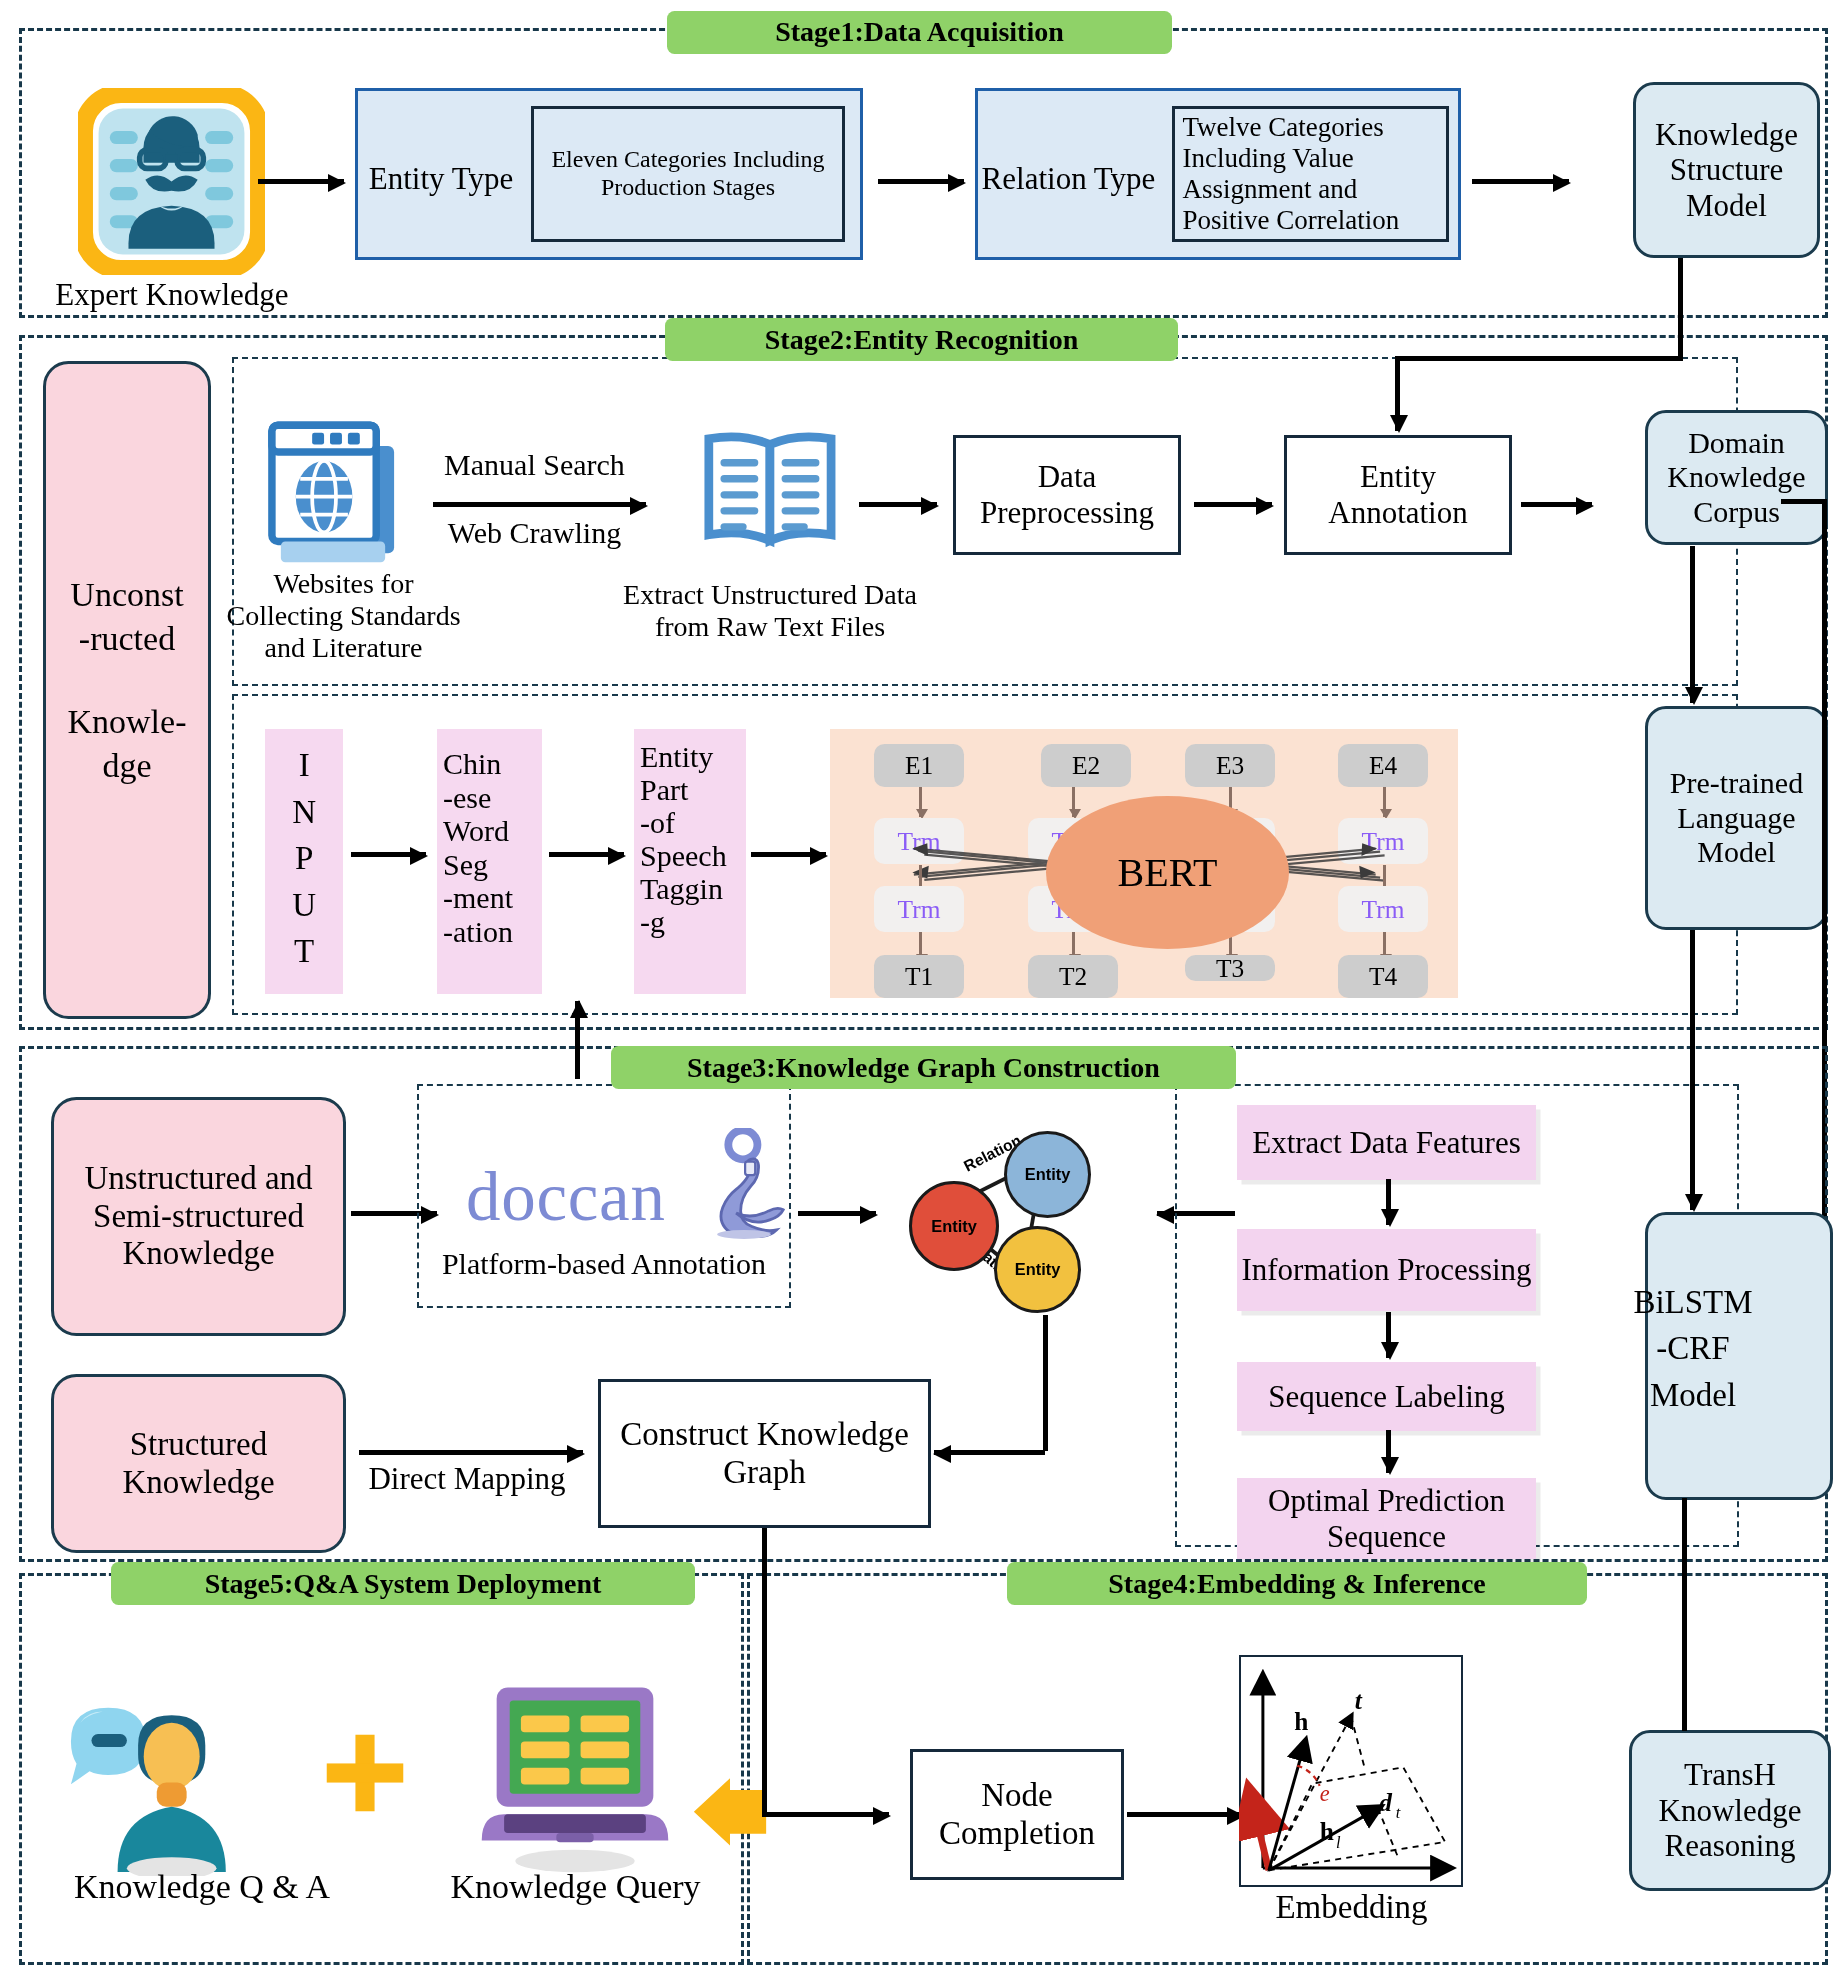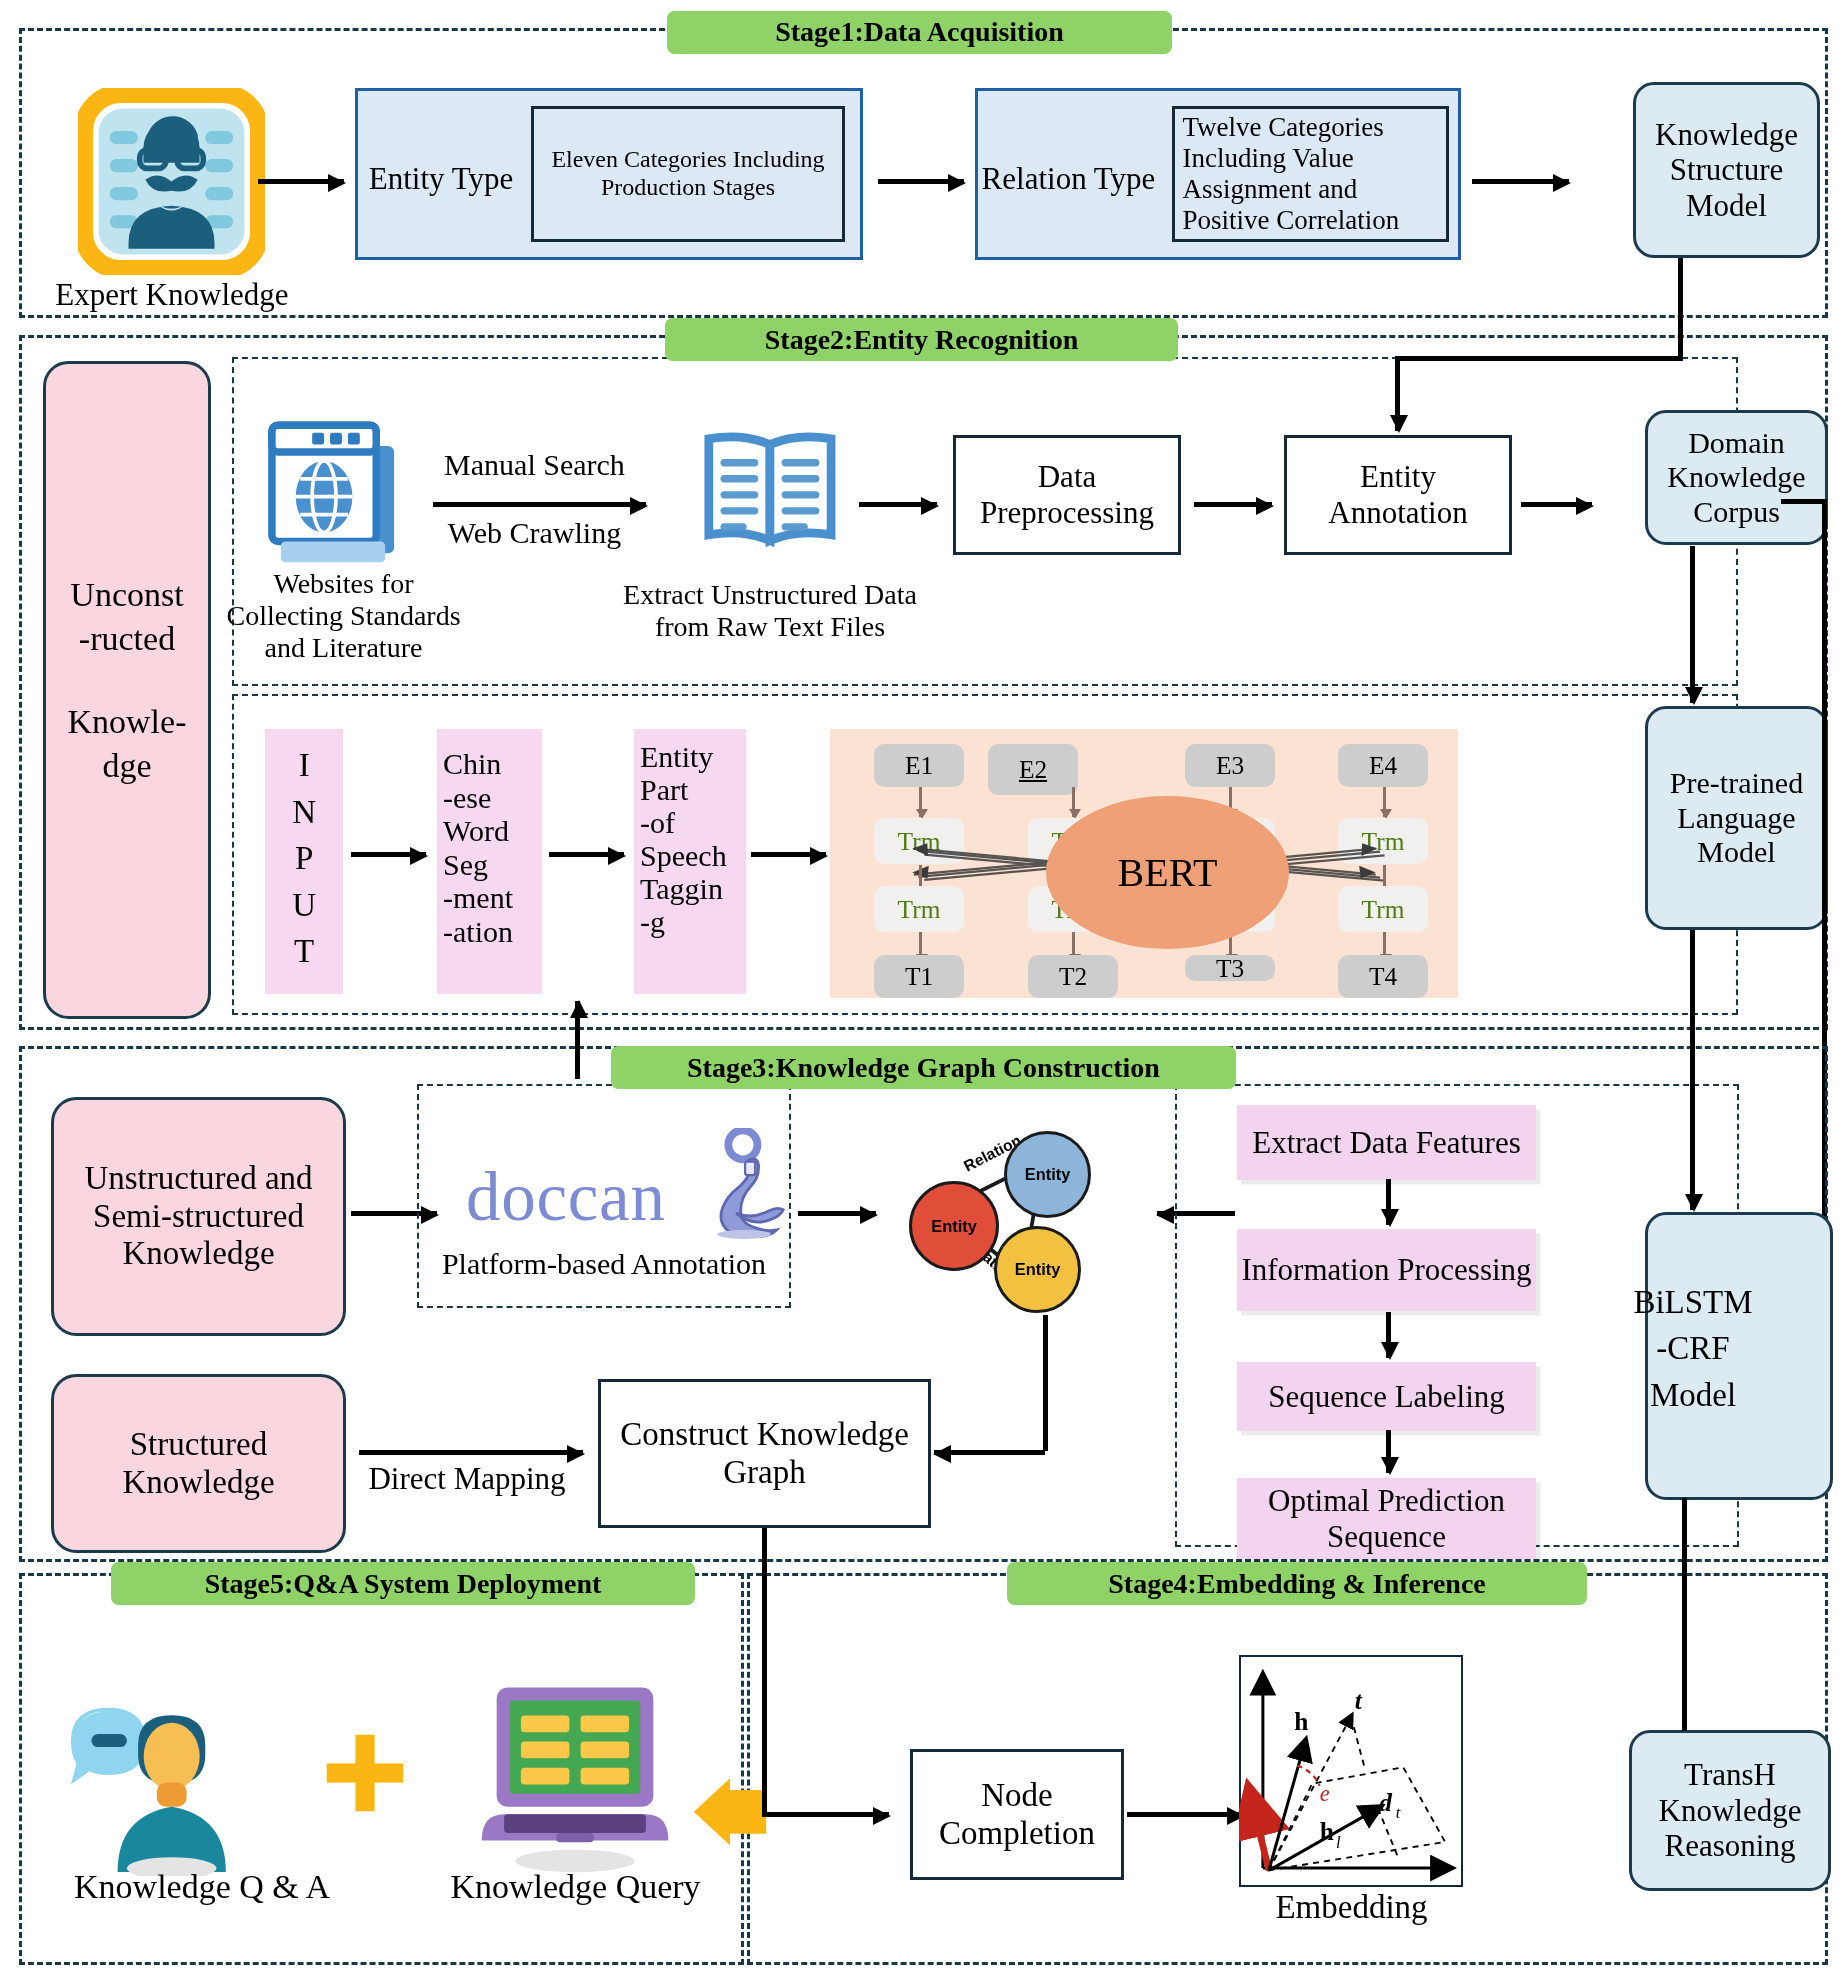--- a/index.html
+++ b/index.html
@@ -40,21 +40,21 @@
       border-top:18px solid #000;border-left:9.7px solid transparent;border-right:9.7px solid transparent;}
   .arrow-v.up:after{content:"";top:-1.5px;bottom:auto;
       border-bottom:18px solid #000;border-top:0;border-left:9.7px solid transparent;border-right:9.7px solid transparent;}
   .line-h{position:absolute;height:0;border-top:5.2px solid #000;}
   .line-v{position:absolute;width:0;border-left:5.2px solid #000;}
   
   #bert-panel{position:absolute;background:#fbe2d2;}
   .bert-cell{position:absolute;display:flex;align-items:center;justify-content:center;
      border-radius:10.5px;font-size:25.4px;font-family:"Liberation Serif",serif;}
   .bert-e{background:#cdcdcd;color:#000;}
-  .bert-trm{background:#f2f0ef;color:#4d7c0f;}
+  .bert-trm{background:#f2f0ef;color:#8b5cf6;}
   .bert-oval{position:absolute;background:#f0a077;border-radius:50%;
      display:flex;align-items:center;justify-content:center;font-size:40px;color:#000;z-index:5;}
   .sm-arrow{position:absolute;width:0;border-left:3px solid #8a7064;}
   .sm-arrow:after{content:"";position:absolute;bottom:-1.5px;left:-6px;
      border-top:10.5px solid #8a7064;border-left:6px solid transparent;border-right:6px solid transparent;}
   
   .kg-node{position:absolute;border-radius:50%;border:3.7px solid #1a1a1a;
      display:flex;align-items:center;justify-content:center;
      font-family:"Liberation Sans",sans-serif;font-weight:bold;font-size:16.4px;color:#000;z-index:3;}
   
@@ -228,21 +228,21 @@
     <div>Speech</div>
     <div>Taggin</div>
     <div>-g</div>
   </div>
 
   <div class="arrow-h" style="left:751px;top:852px;width:75px;"></div>
 
   <div id="bert-panel" style="left:830px;top:729px;width:628px;height:269px;"></div>
 
   <div class="bert-cell bert-e" style="left:874px;top:744px;width:90px;height:43px;">E1</div>
-  <div class="bert-cell bert-e" style="left:988px;top:744px;width:90px;height:51px;text-decoration:underline;">E2</div>
+  <div class="bert-cell bert-e" style="left:1041px;top:744px;width:90px;height:43px;">E2</div>
   <div class="bert-cell bert-e" style="left:1185px;top:744px;width:90px;height:43px;">E3</div>
   <div class="bert-cell bert-e" style="left:1338px;top:744px;width:90px;height:43px;">E4</div>
 
   <div class="sm-arrow" style="left:919px;top:787px;height:30px;"></div>
   <div class="sm-arrow" style="left:1072px;top:787px;height:30px;"></div>
   <div class="sm-arrow" style="left:1229px;top:787px;height:30px;"></div>
   <div class="sm-arrow" style="left:1383px;top:787px;height:30px;"></div>
 
   <div class="bert-cell bert-trm" style="left:874px;top:818px;width:90px;height:46px;">Trm</div>
   <div class="bert-cell bert-trm" style="left:1028px;top:818px;width:90px;height:46px;">Trm</div>

